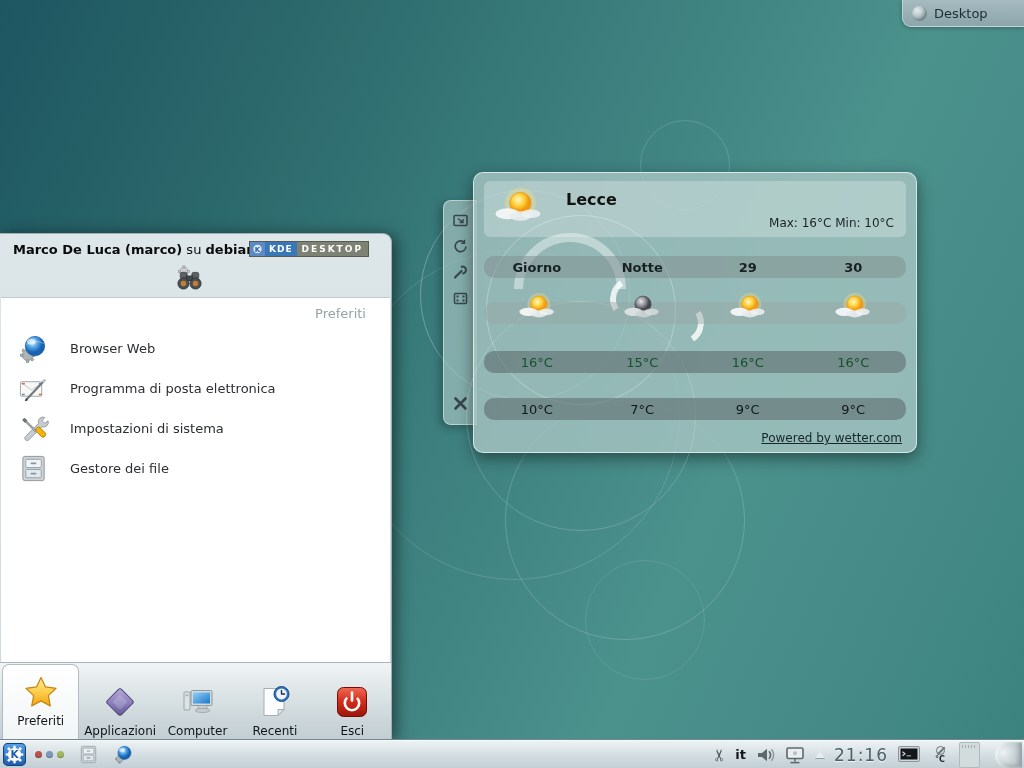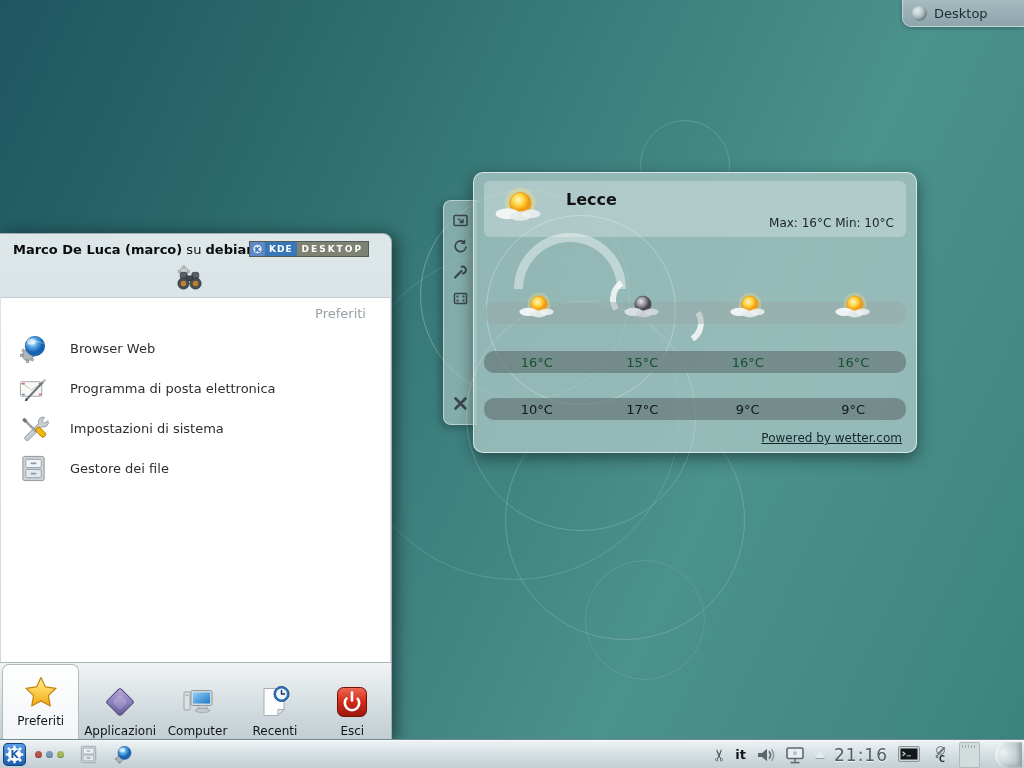--- a/index.html
+++ b/index.html
@@ -197,20 +197,26 @@
         <circle cx="24" cy="17" r="9" fill="url(#gsun1)" stroke="#e8960f" stroke-width=".6"></circle>
         <ellipse cx="13" cy="26" rx="10" ry="4.6" fill="#f4f7f7" opacity=".95"></ellipse>
         <ellipse cx="24" cy="28" rx="9" ry="4" fill="#e7ecee" opacity=".9"></ellipse>
         <ellipse cx="33" cy="26" rx="8" ry="3.6" fill="#eef2f3" opacity=".85"></ellipse>
       </svg>
     </span>
     <span class="city">Lecce</span>
     <span class="minmax">Max: 16°C Min: 10°C</span>
   </div>
 
+  <div class="w-pill w-cols">
+    <span>Giorno</span>
+    <span>Notte</span>
+    <span>29</span>
+    <span>30</span>
+  </div>
 
   <div class="w-pill w-icons">
     <span class="cell">
       <svg viewBox="0 0 44 44">
           <defs>
             <radialGradient id="gsun2" cx="40%" cy="35%">
               <stop offset="0" stop-color="#fff7c8"></stop>
               <stop offset=".55" stop-color="#ffd23e"></stop>
               <stop offset="1" stop-color="#f2990f"></stop>
             </radialGradient>
@@ -259,21 +265,21 @@
 
   <div class="w-pill w-hi">
     <span>16°C</span>
     <span>15°C</span>
     <span>16°C</span>
     <span>16°C</span>
   </div>
 
   <div class="w-pill w-lo">
     <span>10°C</span>
-    <span>17°C</span>
+    <span>7°C</span>
     <span>9°C</span>
     <span>9°C</span>
   </div>
 
   <a class="w-credit">Powered by wetter.com</a>
 </div>
 
 <div class="kickoff">
   <div class="ko-title">
     <b>Marco De Luca (marco)</b>

